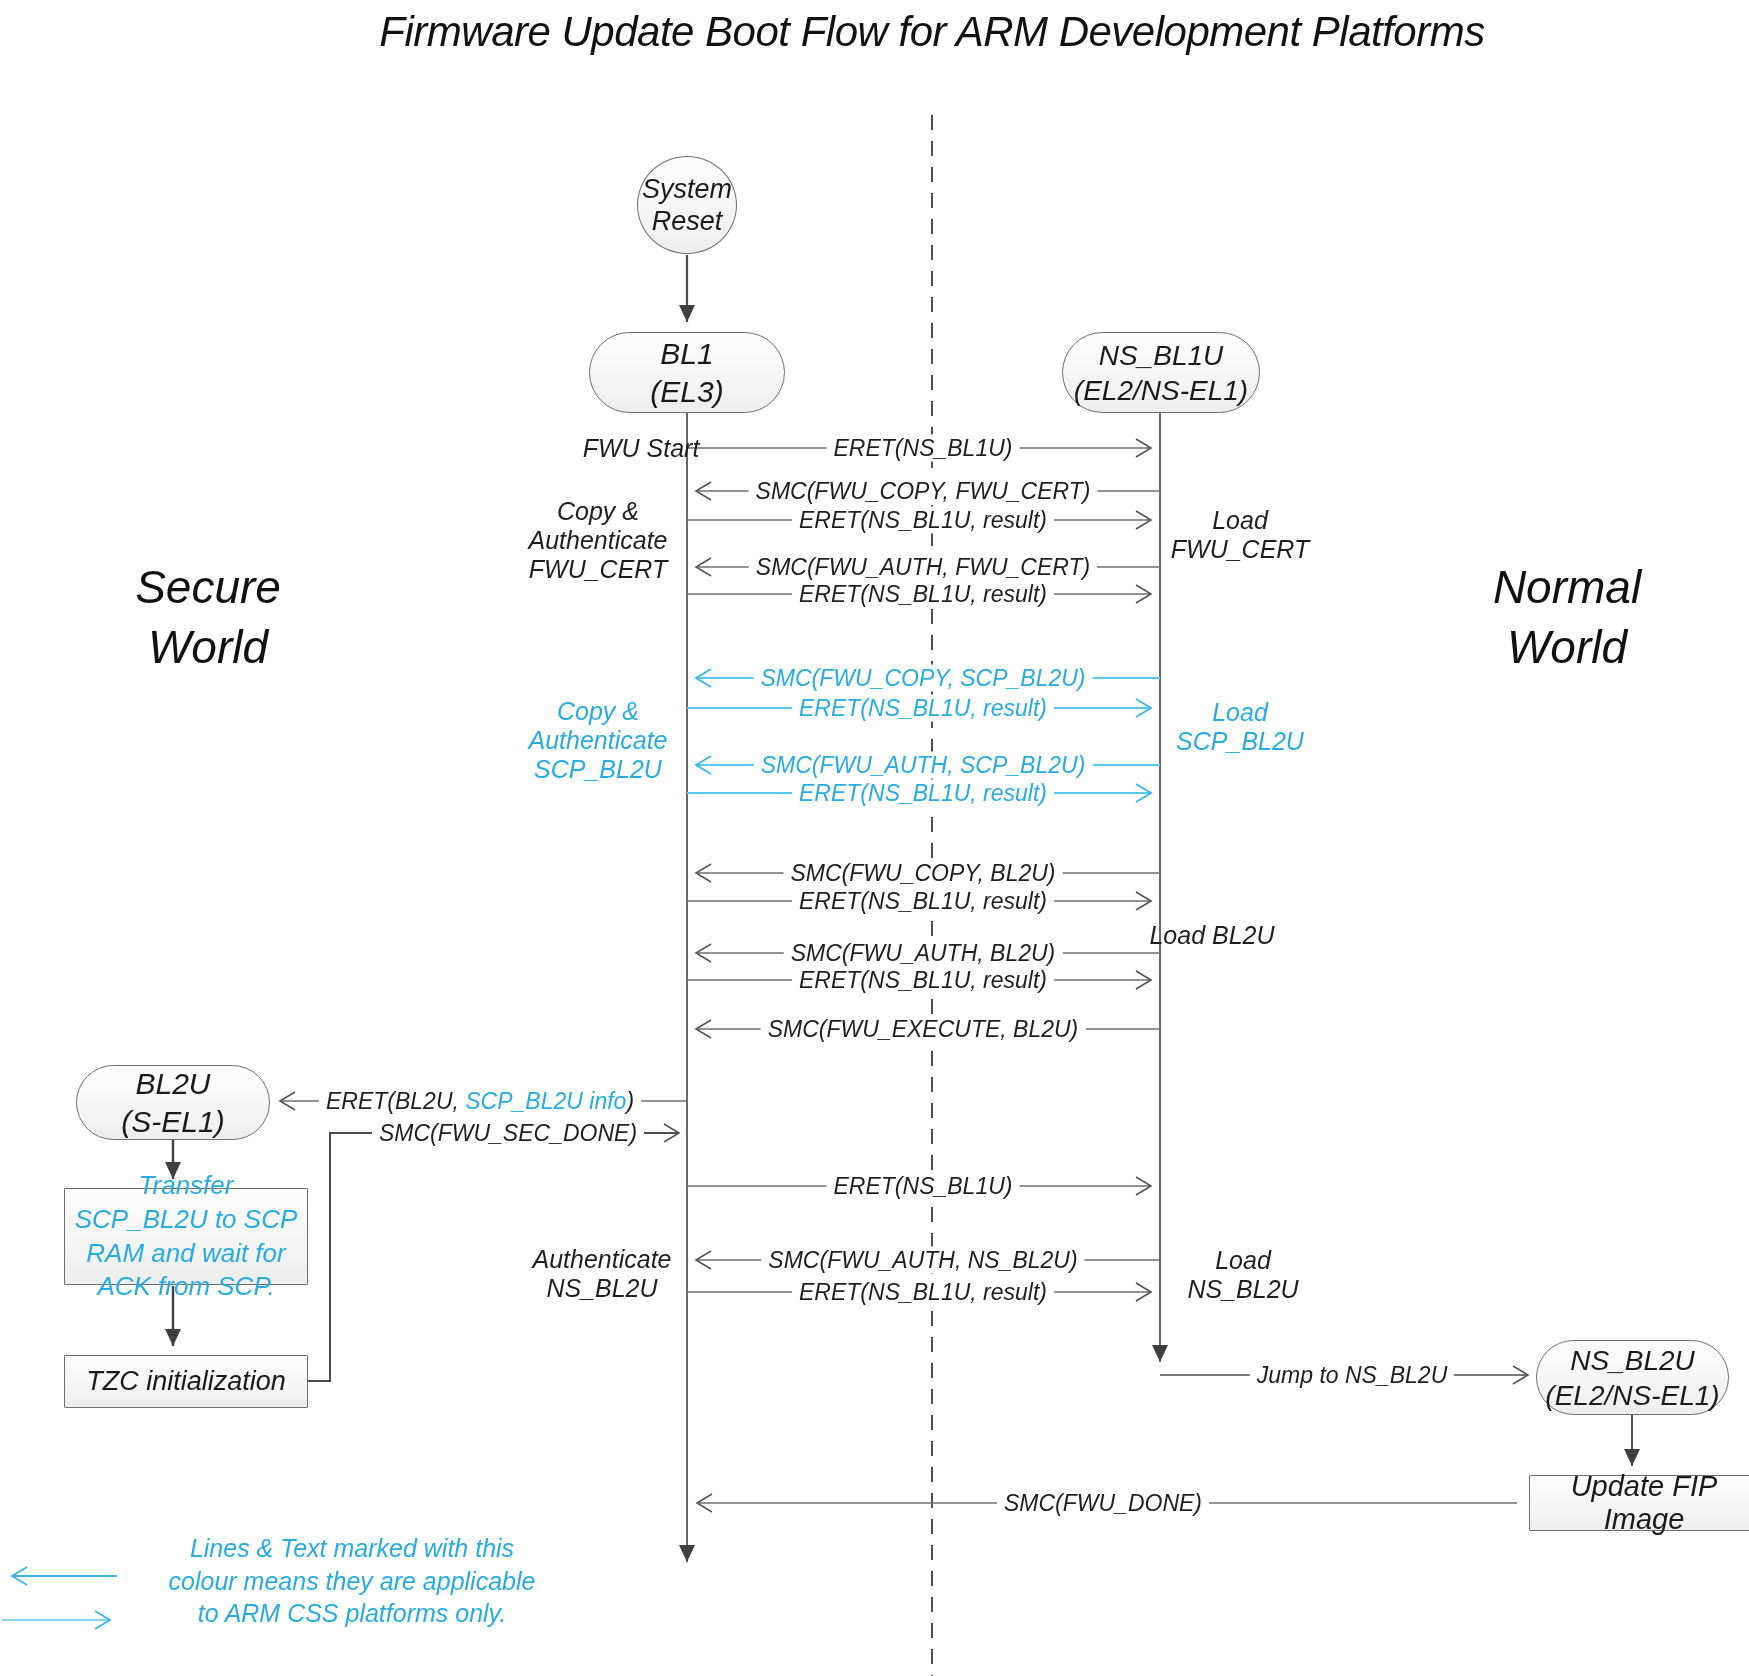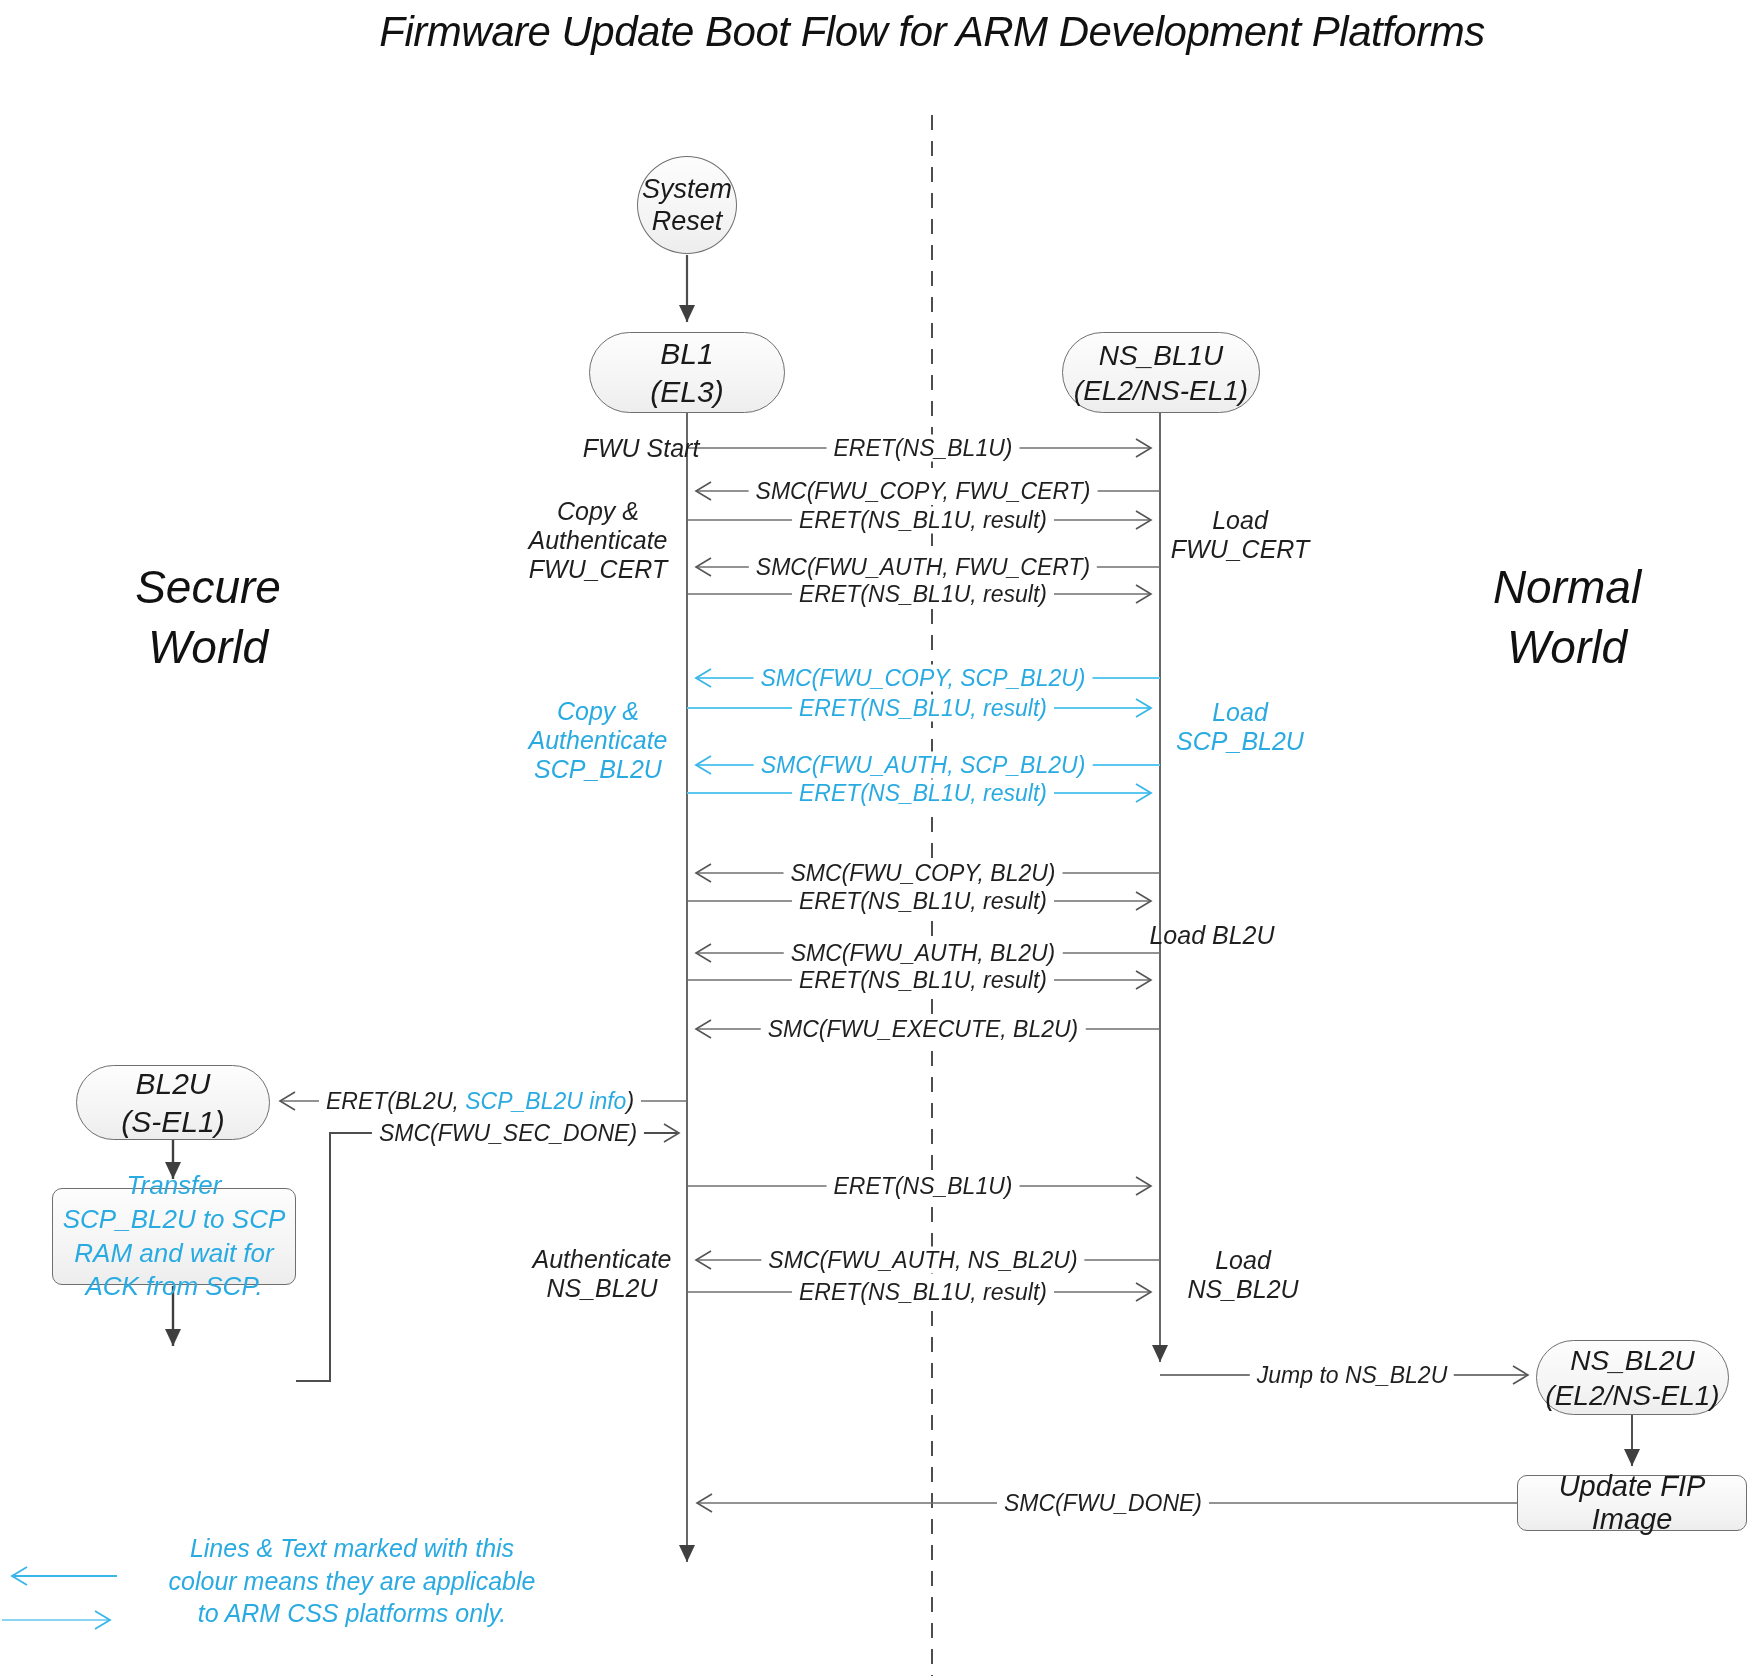--- a/index.html
+++ b/index.html
@@ -7,21 +7,21 @@
          font-family:"Liberation Sans",sans-serif;color:#1a1a1a;font-style:italic;}
   #lines{position:absolute;left:0;top:0;}
   .title{position:absolute;left:115px;top:8px;width:1634px;text-align:center;
          font-size:42px;letter-spacing:-0.5px;color:#111;}
   .world{position:absolute;transform:translateX(-50%);font-size:46px;line-height:1.3;
          text-align:center;white-space:pre-line;color:#111;}
   .node{position:absolute;display:flex;flex-direction:column;align-items:center;justify-content:center;
         background:linear-gradient(180deg,#fdfdfd 0%,#f4f4f4 65%,#ededed 100%);
         border:1.6px solid #6f6f6f;text-align:center;box-sizing:border-box;}
   .stadium{border-radius:42px;}
-  .rect{border-radius:10px;}
+  .rect{border-radius:1px;margin-left:12px;}
   .circle{border-radius:50%;}
   .node-line{font-size:30px;line-height:1.25;white-space:nowrap;}
   .node-line.small{font-size:28px;}
   .pre{white-space:pre-line;}
   .msg{position:absolute;transform:translate(-50%,-50%);background:#fff;padding:0 7px;
        font-size:23px;white-space:nowrap;color:#1f1f1f;}
   .msg .hl{color:#29ABE2;}
   .blue-text{color:#29ABE2 !important;}
   .side-label{position:absolute;transform:translateX(-50%);font-size:25px;line-height:1.15;
               text-align:center;white-space:pre-line;color:#1f1f1f;}
@@ -105,20 +105,21 @@
     <span class="node-line small">(EL2/NS-EL1)</span>
   </div>
 
   <div class="node stadium" style="left:76px;top:1065px;width:194px;height:75px;">
     <span class="node-line">BL2U</span>
     <span class="node-line">(S-EL1)</span>
   </div>
 
   <div class="node rect blue-text" style="left:52px;top:1188px;width:244px;height:97px;font-size:26px;line-height:1.3;padding:2px 8px;">Transfer SCP_BL2U to SCP RAM and wait for ACK from SCP.</div>
 
+  <div class="node rect" style="left:52px;top:1355px;width:244px;height:53px;font-size:27px;">TZC initialization</div>
 
   <div class="node stadium" style="left:1536px;top:1340px;width:193px;height:75px;">
     <span class="node-line small">NS_BL2U</span>
     <span class="node-line small">(EL2/NS-EL1)</span>
   </div>
 
   <div class="node rect" style="left:1517px;top:1475px;width:230px;height:56px;font-size:29px;">Update FIP Image</div>
 
 
   <div class="msg" style="left:923px;top:448px;">ERET(NS_BL1U)</div>

